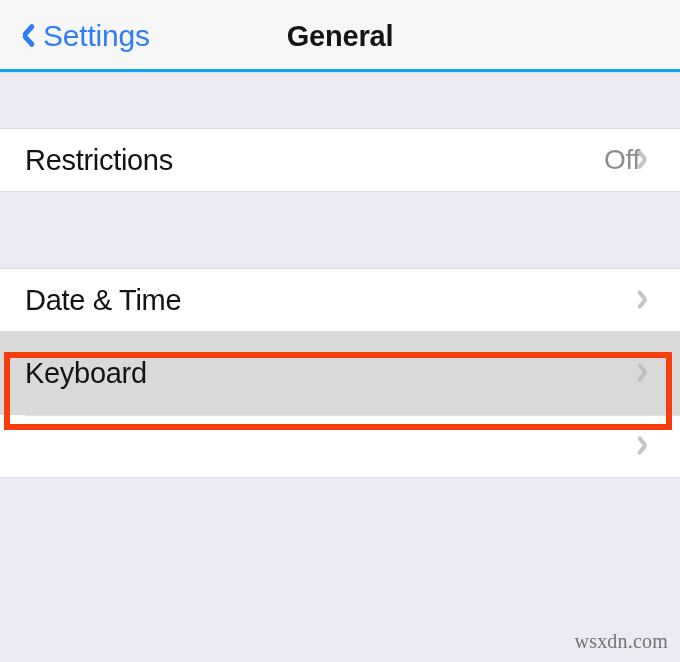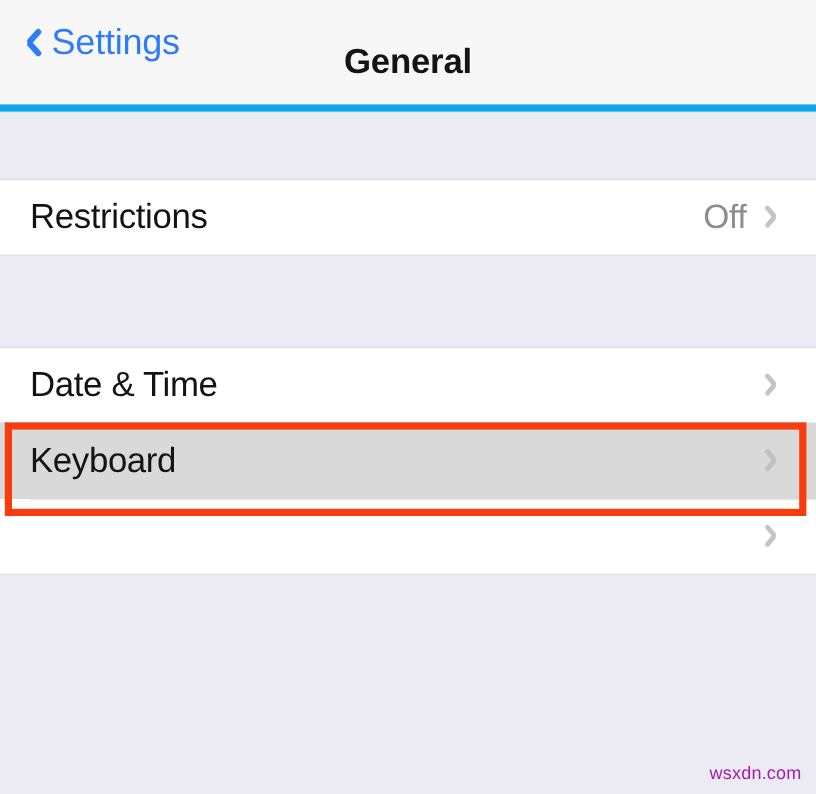--- a/index.html
+++ b/index.html
@@ -12,23 +12,23 @@
     background: #ECEAF3;
     font-family: "Liberation Sans", sans-serif;
     -webkit-font-smoothing: antialiased;
     overflow: hidden;
     position: relative;
   }
 
   
   .navbar {
     position: relative;
-    height: 93px;
+    height: 72px;
     background: #F7F7F8;
-    border-bottom: 6px solid #0ea5e9;
+    border-bottom: 3px solid #0ea5e9;
     box-sizing: border-box;
     padding-left: 40px;
   }
   .nav-back {
     position: absolute;
     left: 14px;
     top: 0;
     height: 72px;
     display: flex;
     align-items: center;
@@ -75,21 +75,20 @@
     top: 0;
     height: 72px;
     display: flex;
     align-items: center;
     justify-content: center;
     font-size: 29px;
     font-weight: bold;
     color: #141414;
     letter-spacing: -0.2px;
     pointer-events: none;
-    margin-top: 16px;
   }
 
   
   .gap {
     background: #ECEAF3;
     border-top: 1px solid #E0DEE8;
     border-bottom: 1px solid #DCDCE2;
     box-sizing: border-box;
   }
   .gap-top    { height: 57px; }
@@ -123,21 +122,20 @@
     margin-left: 25px;
     font-size: 29px;
     color: #131313;
     letter-spacing: -0.3px;
     line-height: 1;
   }
   .row-right {
     margin-left: auto;
     display: flex;
     align-items: center;
-    gap: 18px;
     margin-right: 27px;
   }
   .row-value {
     font-size: 28px;
     color: #8C8C91;
     letter-spacing: -0.3px;
     line-height: 1;
   }
   .chev {
     width: 13px;
@@ -162,21 +160,21 @@
   }
   .chev::after {
     top: 12px;
     transform: rotate(40deg);
     transform-origin: top center;
   }
 
   
   .row.highlighted {
     background: #D9D9D9;
-    height: 64px;
+    height: 84px;
   }
   .row.highlighted::before { display: none; }
   .row.highlighted .row-label { color: #141414; }
   .row.highlighted .chev::before,
   .row.highlighted .chev::after { background: #C0C0C3; }
 
   .highlight-box {
     position: absolute;
     left: 4px;
     top: 352px;
@@ -186,24 +184,24 @@
     box-sizing: border-box;
     pointer-events: none;
     z-index: 5;
   }
 
   
   .watermark {
     position: absolute;
     right: 12px;
     bottom: 9px;
-    font-size: 15px;
-    color: #a21caf;
+    font-size: 20px;
+    color: #737373;
     letter-spacing: 0.2px;
-    font-family: Liberation Sans, sans-serif;
+    font-family: Liberation Serif, serif;
   }
 </style>
 </head>
 <body>
 
 <div class="navbar">
   <div class="nav-back">
     <span class="chev-back"></span>
     <span class="nav-back-label">Settings</span>
   </div>

